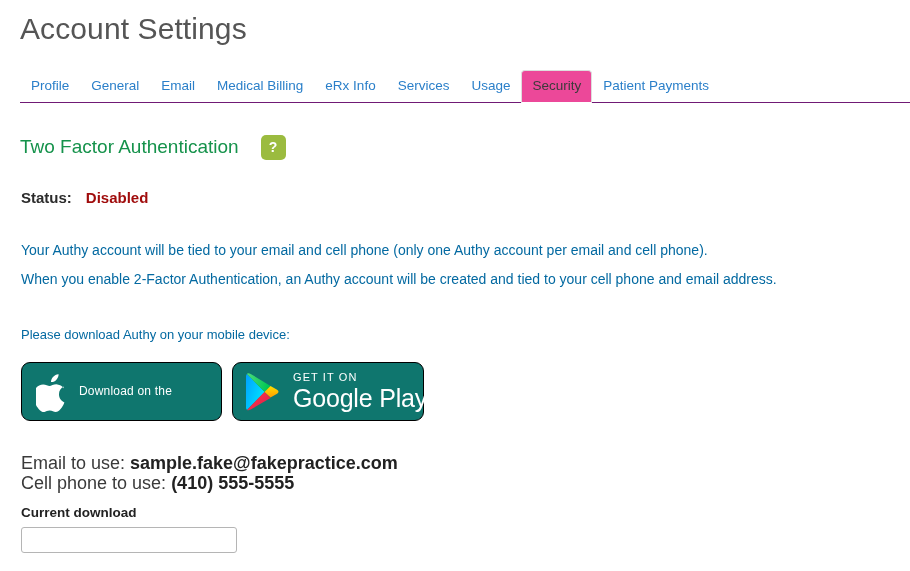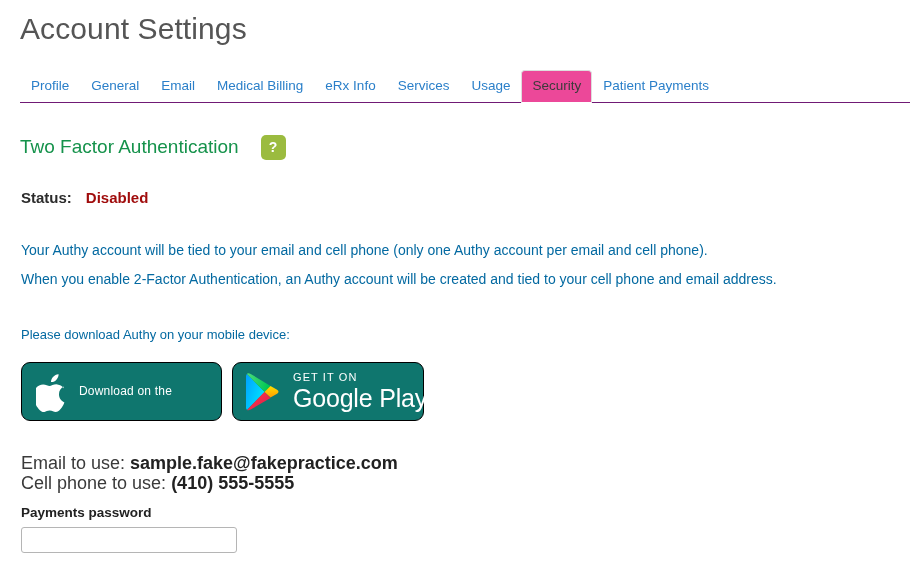--- a/index.html
+++ b/index.html
@@ -284,16 +284,16 @@
 
   <div class="info-line info-email">
     <span>Email to use:</span>
     <b>sample.fake@fakepractice.com</b>
   </div>
   <div class="info-line info-cell">
     <span>Cell phone to use:</span>
     <b>(410) 555-5555</b>
   </div>
 
-  <div class="field-label">Payments password</div>
+  <div class="field-label">Current download</div>
   <input class="field-input" type="password" placeholder="" style="">
 
 </div>
 
 </body></html>

